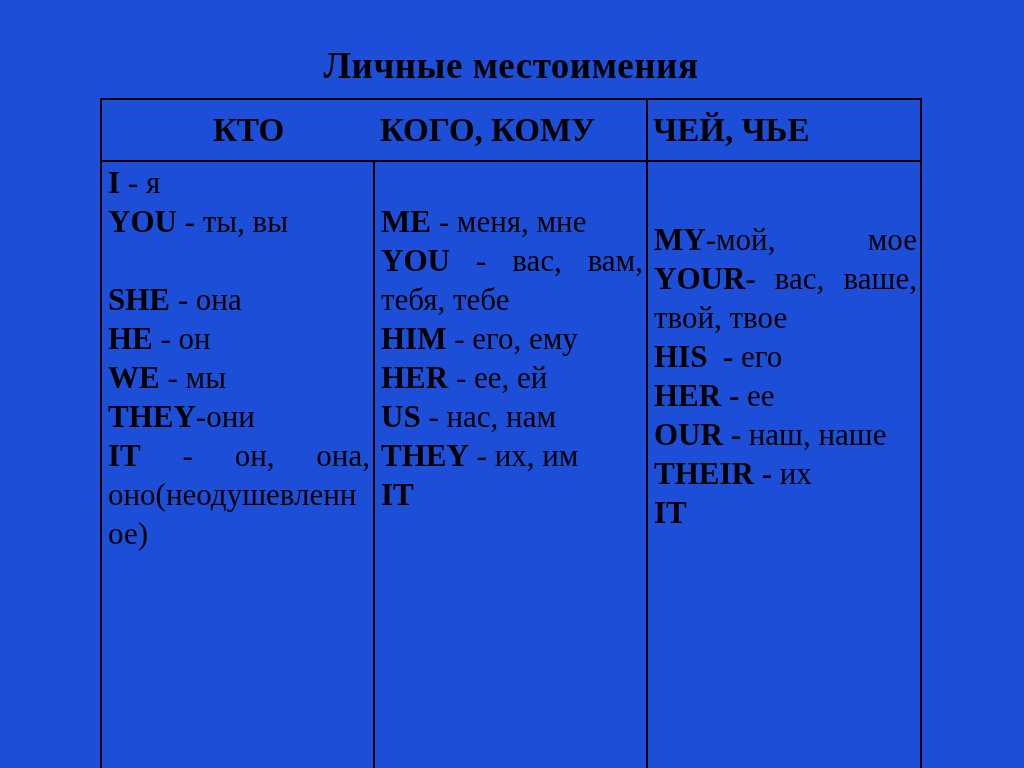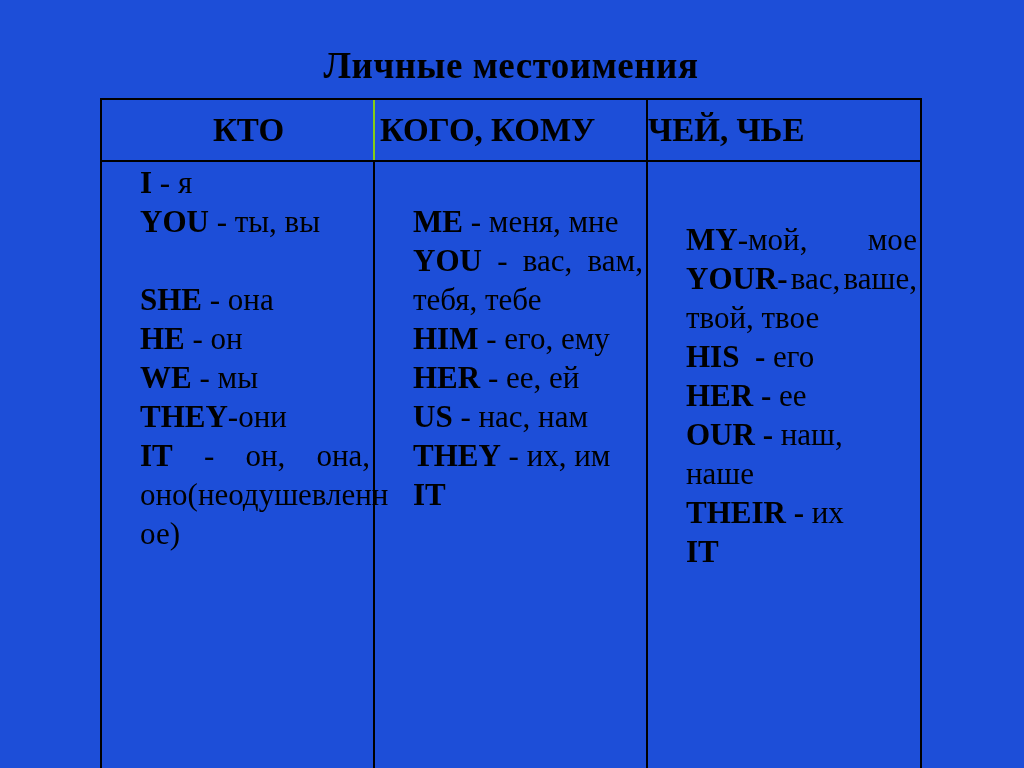--- a/index.html
+++ b/index.html
@@ -45,40 +45,39 @@
     height: 60px;
     flex: 0 0 auto;
   }
   .th {
     display: flex;
     align-items: center;
     font-size: 33px;
     font-weight: bold;
     box-sizing: border-box;
   }
-  .th-0 { justify-content: center; border-right: 2px solid #84cc16; padding-left: 22px; }
+  .th-0 { justify-content: center; border-right: 2px solid #1d4ed8; padding-left: 22px; }
   .th-1 { justify-content: flex-start; padding-left: 5px; border-right: 2px solid #000000; }
-  .th-2 { justify-content: flex-start; }
+  .th-2 { justify-content: flex-start; padding-left: 5px; }
   .body-row {
     display: grid;
     grid-template-columns: 273px 273px 1fr;
     flex: 1 1 auto;
   }
   .td {
     box-sizing: border-box;
     padding: 0 3px 0 6px;
     font-size: 31px;
   }
   .td-0 { border-right: 2px solid #000000; padding-top: 1px; }
   .td-1 { border-right: 2px solid #000000; padding-top: 40px; }
   .td-2 { padding-top: 58px; }
   .line {
     line-height: 39px;
     white-space: pre-wrap;
-    margin-left: 32px;
   }
   .line.justify {
     display: flex;
     justify-content: space-between;
   }
   .b { font-weight: bold; }
 </style>
 </head>
 <body>
 

